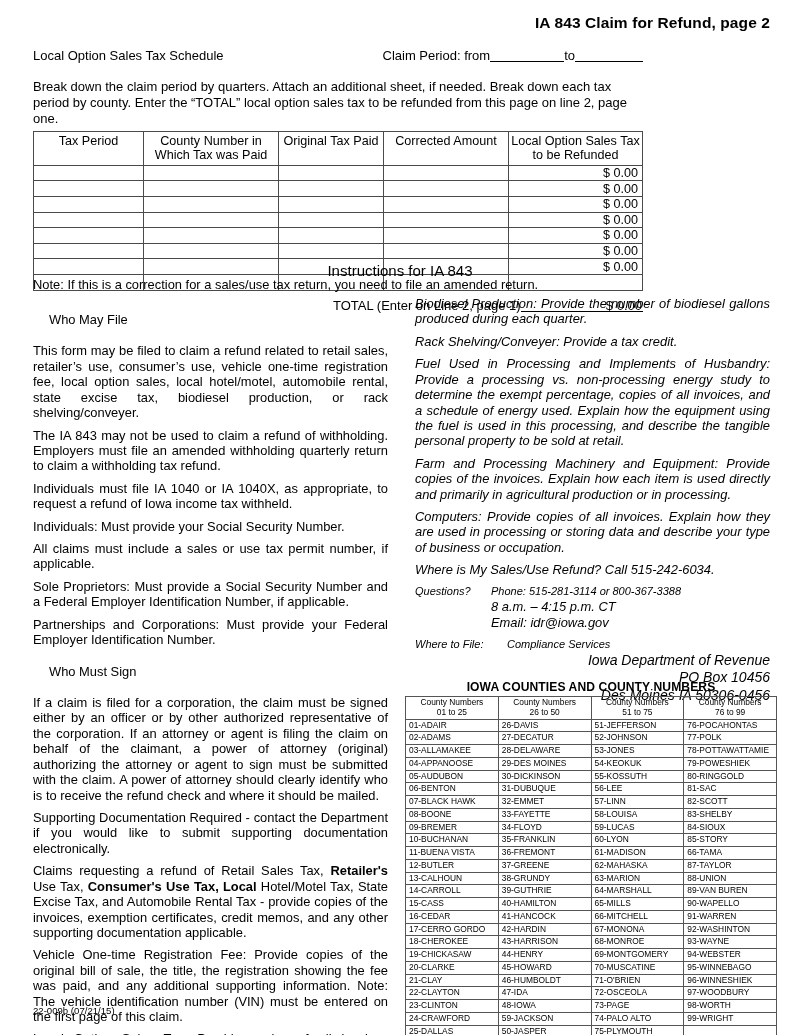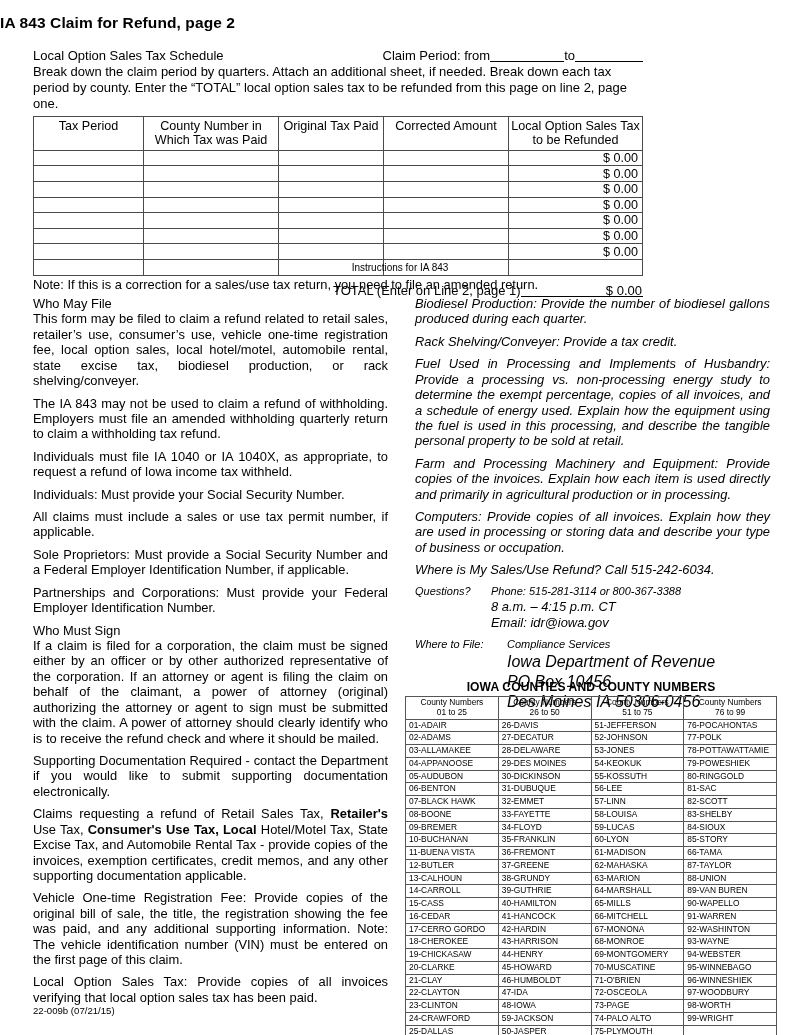--- a/index.html
+++ b/index.html
@@ -7,31 +7,31 @@
     width:800px;height:1035px;position:relative;
     font-family:"Liberation Sans","DejaVu Sans",sans-serif;
     color:#000;font-size:12.3px;
     -webkit-font-smoothing:antialiased;
   }
   .page{position:relative;width:800px;height:1035px;box-sizing:border-box;padding:0;}
 
   
   .doc-title{
     position:absolute;left:0;right:30px;top:14px;
-    font-size:15.5px;font-weight:bold;letter-spacing:.1px;
+    text-align:right;font-size:15.5px;font-weight:bold;letter-spacing:.1px;
   }
 
   
   .sched{position:absolute;left:33px;top:48px;width:610px;}
   .sched-row1{display:flex;justify-content:space-between;align-items:baseline;font-size:13px;}
   .claim-period{white-space:nowrap;}
   .ul-blank{display:inline-block;border-bottom:1.3px solid #000;height:13px;vertical-align:-2px;}
   .ul-from{width:74px;}
   .ul-to{width:68px;}
-  .sched-desc{margin-top:1px;font-size:13px;line-height:1.22;}
+  .sched-desc{margin-top:16px;font-size:13px;line-height:1.22;}
 
   
   .mtable{margin-top:4px;width:100%;border-collapse:collapse;table-layout:fixed;}
   .mtable td,.mtable th{border:1.1px solid #4a4a4a;padding:0;}
   .mtable thead th{
     font-weight:normal;font-size:12.6px;text-align:center;line-height:1.12;
     padding:2px 2px 3px;vertical-align:top;
   }
   .mtable tbody td{height:14.6px;}
   .mtable tbody td.amt{
@@ -47,49 +47,49 @@
   .total-rule{
     flex:1;border-bottom:1.6px solid #000;height:13px;margin-bottom:1px;
   }
   .total-val{
     border-bottom:1.6px solid #000;padding-left:10px;padding-right:1px;
     white-space:nowrap;height:13px;
   }
 
   
   .instr-title{
-    position:absolute;left:0;right:0;top:262px;text-align:center;font-size:10px;
+    position:absolute;left:0;right:0;top:262px;text-align:center;font-size:15px;
   }
   .instr-note{
     position:absolute;left:33px;right:30px;top:277px;font-size:12.9px;
   }
 
   
   .cols{position:absolute;left:33px;top:296px;width:737px;}
   .col{position:absolute;top:0;width:355px;}
   .col-left{left:0;}
   .col-right{left:382px;font-style:italic;}
   p.j{
     margin:0 0 7px 0;text-align:justify;font-size:12.9px;line-height:1.195;
     hyphens:none;
   }
   p.nj{
     margin:0 0 7px 0;text-align:left;font-size:12.9px;line-height:1.195;
   }
-  .hd{margin:0;font-size:12.9px;line-height:1.195;}
+  .hd{margin:16px;font-size:12.9px;line-height:1.195;}
   b{font-weight:bold;}
 
   
   .kv{display:flex;font-size:11px;line-height:1.255;margin:0;}
   .kv-k{white-space:nowrap;}
   .kv-v{white-space:nowrap;}
   .q-label{width:76px;flex:none;}
   .wf-label{width:92px;flex:none;}
   .indent-q{padding-left:76px;font-size:12.9px;line-height:1.255;}
-  .indent-wf{padding-left:92px;font-size:16px;line-height:1.255;}
+  .indent-wf{padding-left:92px;font-size:14px;line-height:1.255;text-align:right;}
 
   
   .cty-wrap{position:absolute;left:405px;top:680px;width:372px;}
   .cty-title{text-align:center;font-size:12.1px;font-weight:bold;letter-spacing:.1px;}
   .cty{width:372px;border-collapse:collapse;table-layout:fixed;margin-top:2px;}
   .cty td,.cty th{border:1px solid #555;font-size:8.4px;line-height:1.16;padding:1px 0 1px 3px;}
   .cty th{font-weight:normal;text-align:center;padding:1px 0 1px 0;font-size:8.4px;}
   .cty col{width:25%;}
   .cty td{height:9.4px;}
 

